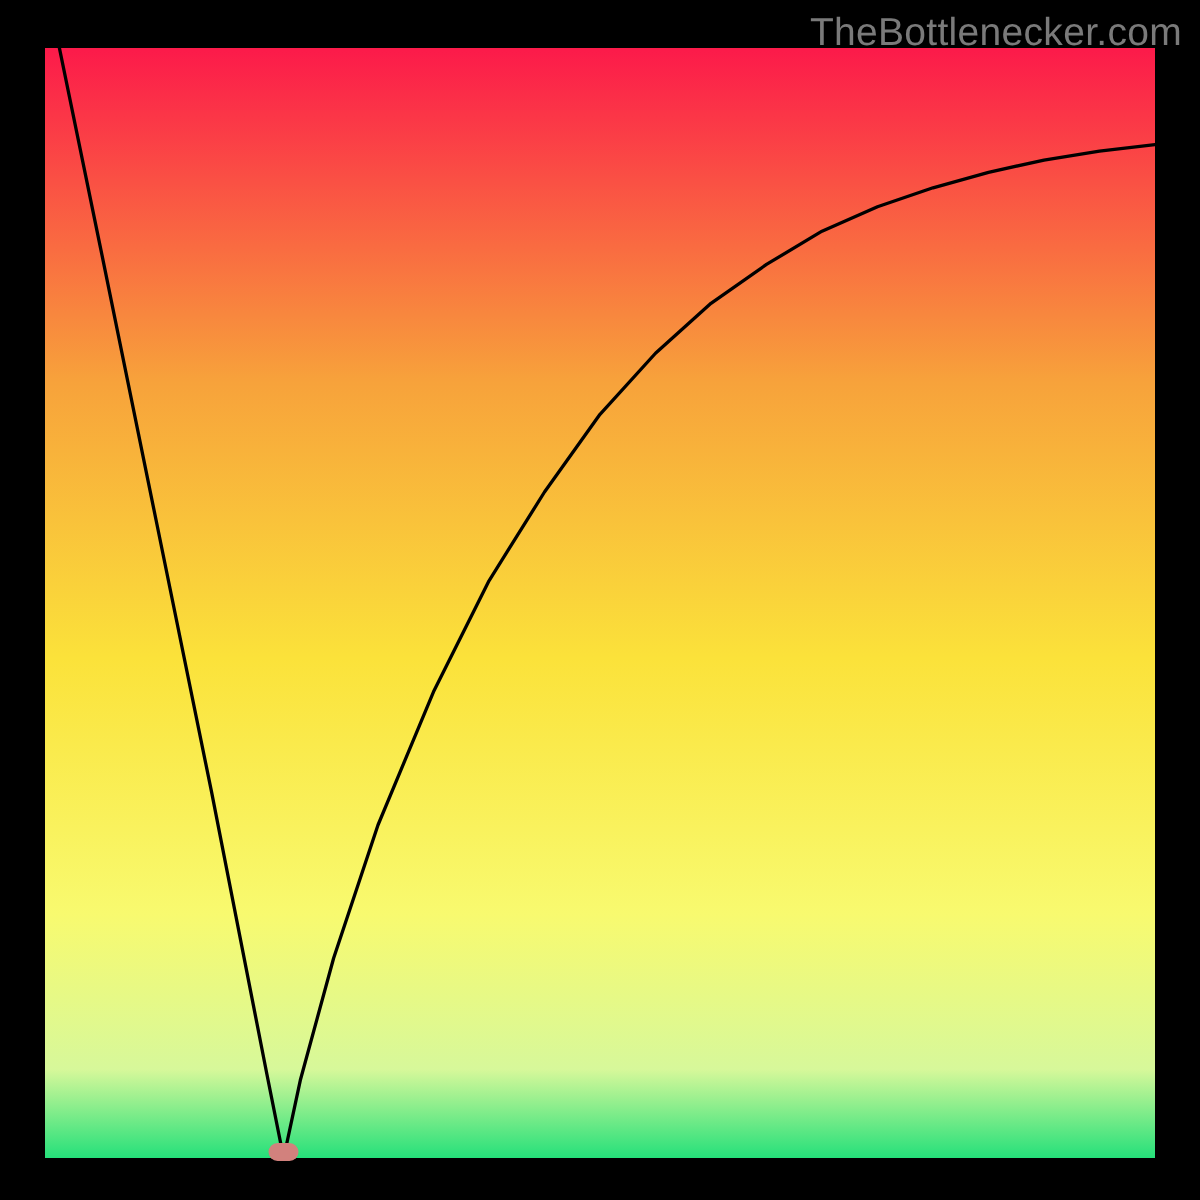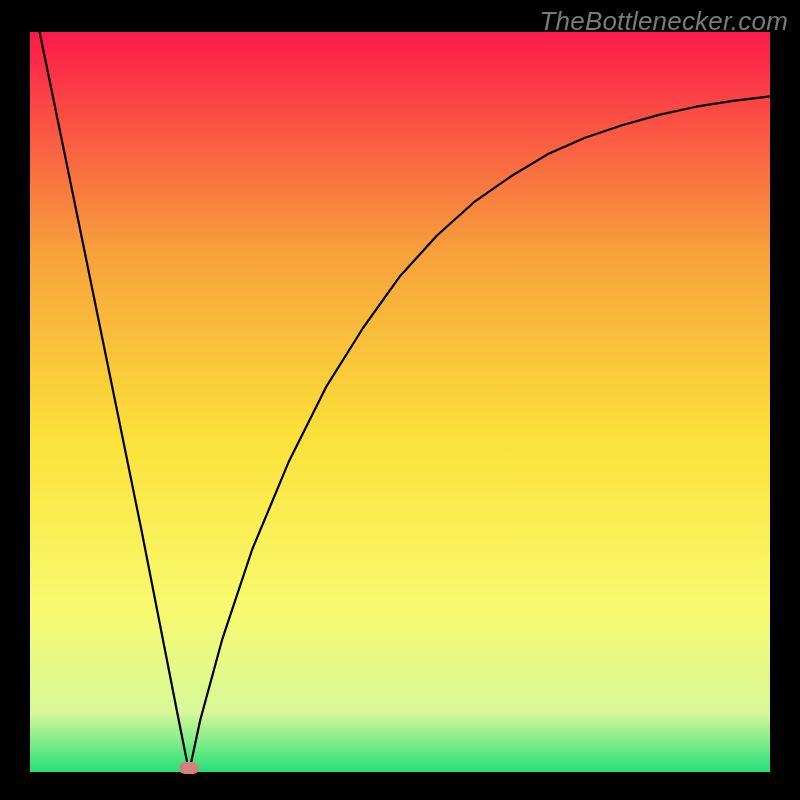--- a/index.html
+++ b/index.html
@@ -8,21 +8,20 @@
     width: 800px;
     height: 800px;
     background: #000;
     font-family: Arial, Helvetica, sans-serif;
     overflow: hidden;
   }
   .wrap {
     position: relative;
     width: 800px;
     height: 684px;
-    font-style: italic;
   }
   .watermark {
     position: absolute;
     top: 6px;
     right: 12px;
     color: #7a7a7a;
     font-size: 26px;
     font-weight: 400;
     letter-spacing: 0.2px;
     z-index: 5;

